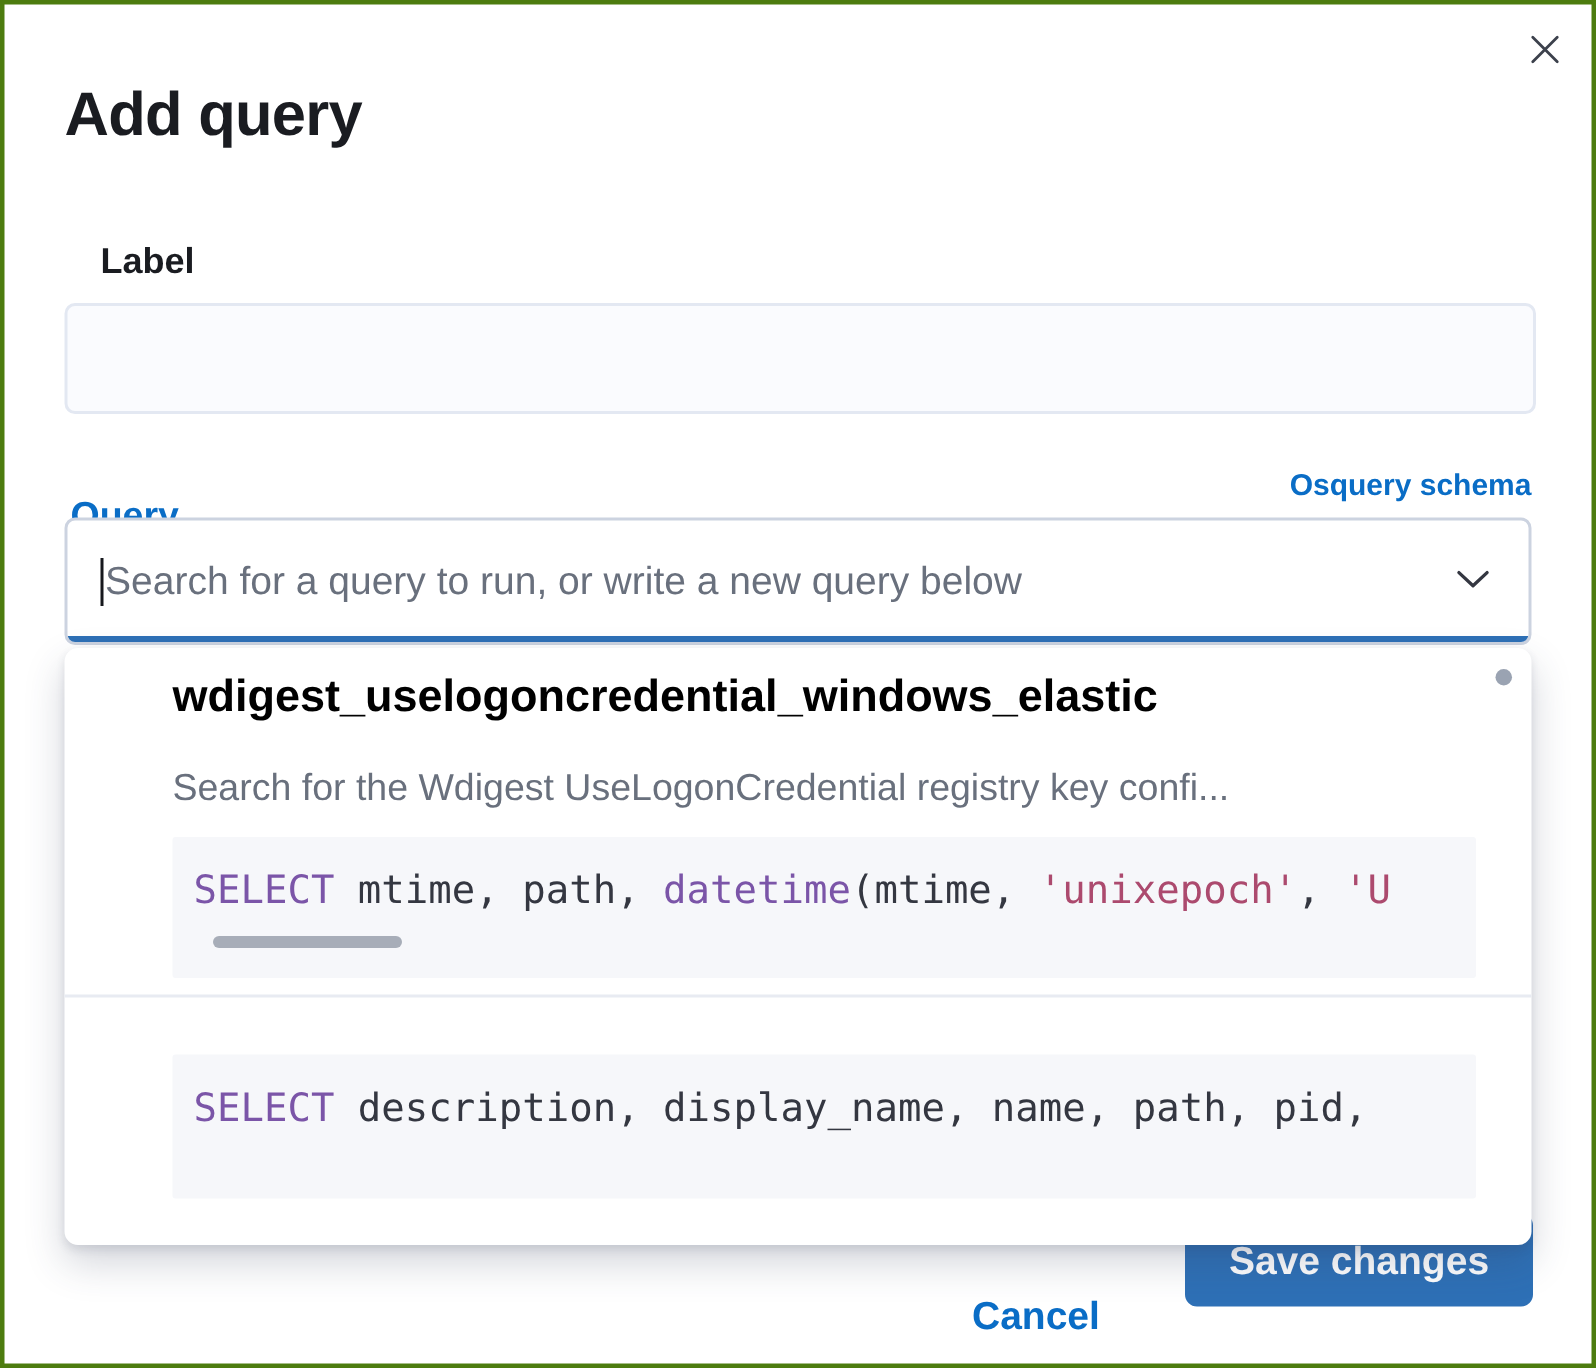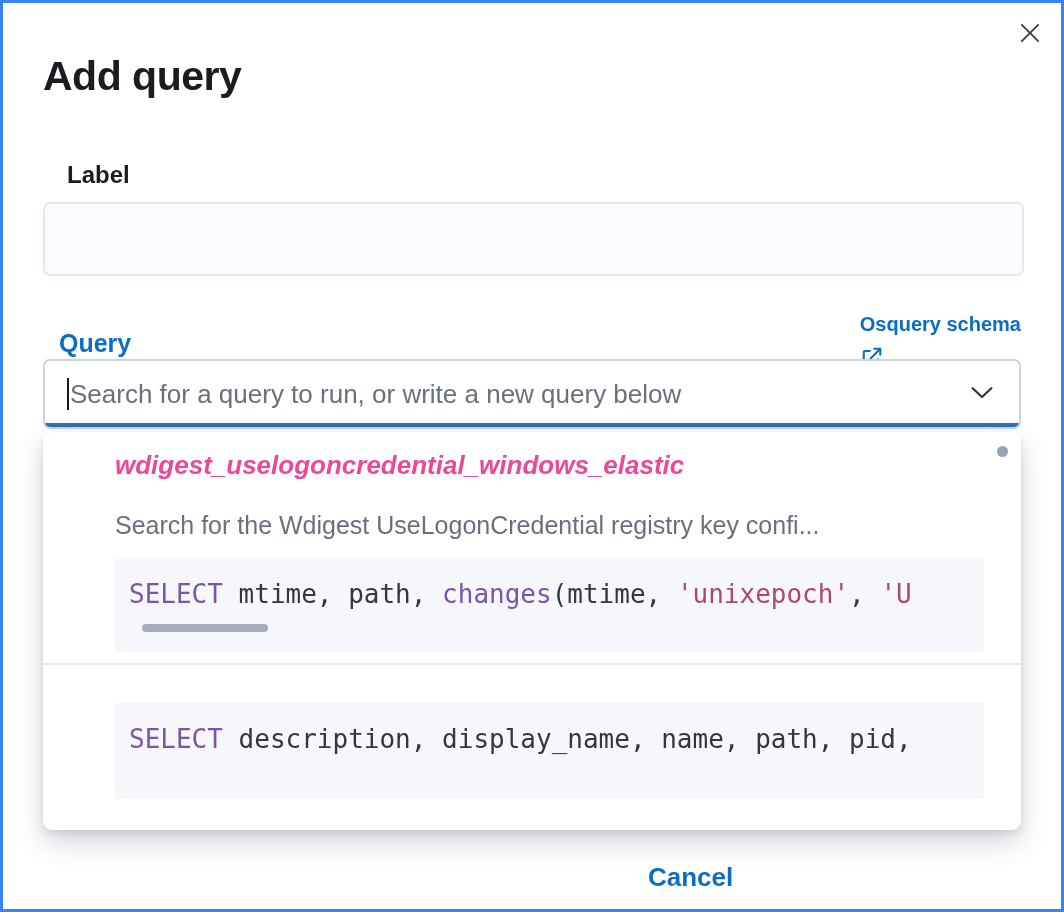--- a/index.html
+++ b/index.html
@@ -6,61 +6,61 @@
     --accent-text:#0a6dc6;
     --accent-fill:#2e70b6;
     --keyword:#7b55a8;
     --string:#ac4a6e;
     --code-plain:#343741;
   }
   *{box-sizing:border-box;margin:0;padding:0;}
   body{font-family:"Liberation Sans",sans-serif;background:#fff;}
   .screen{
     position:relative;width:1064px;height:912px;
-    border:3px solid #3b82f6;background:#fff;overflow:hidden;
+    border:3px solid #4d7c0f;background:#fff;overflow:hidden;
   }
   
   .close-btn{position:absolute;top:14px;right:14px;width:34px;height:34px;
     display:flex;align-items:center;justify-content:center;cursor:pointer;background:none;border:none;}
   
   .modal-title{position:absolute;left:40px;top:50px;font-size:41px;font-weight:bold;
     color:#1a1c21;letter-spacing:-0.5px;}
   
   .field-label{position:absolute;left:40px;top:158px;font-size:24px;font-weight:bold;color:#1a1c21;margin-left:24px;}
   .label-input{position:absolute;left:40px;right:40px;top:199px;height:74px;
     background:#fafbfe;border:2px solid #e3e8f2;border-radius:7px;
     font-size:24px;color:#343741;padding:0 20px;outline:none;width:981px;}
   
-  .query-row{position:absolute;left:56px;right:40px;top:310px;display:flex;
+  .query-row{position:absolute;left:44px;right:40px;top:310px;display:flex;
     justify-content:space-between;align-items:center;}
   .query-label{font-size:25px;font-weight:bold;color:var(--accent-text);}
   .schema-link{display:flex;align-items:flex-start;gap:9px;font-size:20px;font-weight:bold;
     color:var(--accent-text);text-decoration:none;cursor:pointer;flex-direction:column;}
   
-  .combo{position:absolute;left:40px;right:40px;top:356px;height:70px;background:#fff;
+  .combo{position:absolute;left:40px;right:40px;top:342px;height:85px;background:#fff;
     border:2px solid #ccd3e0;border-radius:7px;display:flex;align-items:center;
     padding:0 22px;cursor:text;overflow:hidden;}
   .combo-underline{position:absolute;left:0;right:0;bottom:0;height:4px;background:var(--accent-fill);}
   .caret{display:inline-block;width:2px;height:32px;background:#16181d;margin-right:1px;}
   .combo-placeholder{font-size:26px;color:#69707d;white-space:nowrap;}
   .combo-arrow{position:absolute;right:22px;top:50%;transform:translateY(-50%);}
   
   .cancel-link{position:absolute;left:645px;top:815px;font-size:26px;font-weight:bold;
     color:var(--accent-text);background:none;border:none;cursor:pointer;z-index:1;margin-top:44px;}
   .save-btn{position:absolute;left:787px;right:39px;top:806px;height:62px;
     background:var(--accent-fill);border:none;border-radius:8px;color:#fff;
     font-size:26px;font-weight:bold;cursor:pointer;z-index:1;font-family:"Liberation Sans",sans-serif;}
   
   .dropdown{position:absolute;left:40px;right:40px;top:429px;height:398px;background:#fff;
     border-radius:9px;z-index:20;overflow:hidden;
     box-shadow:0 12px 26px rgba(54,66,89,.22),0 3px 6px rgba(54,66,89,.12);}
   .scroll-dot{position:absolute;top:14px;right:13px;width:11px;height:11px;border-radius:50%;
     background:#9aa3b2;cursor:pointer;}
   .option{padding:18px 37px 0 72px;cursor:pointer;}
-  .option-title{font-size:26px;font-weight:bold;color:#ec4899;line-height:30px;font-style:italic;}
+  .option-title{font-size:30px;font-weight:bold;color:#000000;line-height:30px;}
   .option-desc{font-size:25px;color:#69707d;line-height:30px;margin-top:30px;}
   .code-block{margin-top:18px;background:#f6f7fa;border-radius:2px;
     padding:20px 16px 20px 14px;overflow:hidden;}
   .code-line{font-family:"DejaVu Sans Mono","Liberation Mono",monospace;font-size:26px;
     line-height:32px;white-space:nowrap;color:var(--code-plain);}
   .tok-keyword{color:var(--keyword);}
   .tok-string{color:var(--string);}
   .tok-plain{color:var(--code-plain);}
   .hscroll{margin-top:14px;height:8px;}
   .hscroll .thumb{width:126px;height:8px;border-radius:4px;background:#a7adb8;margin-left:13px;cursor:pointer;}
@@ -105,29 +105,30 @@
     <span class="combo-placeholder">Search for a query to run, or write a new query below</span>
     <span class="combo-arrow">
       <svg width="30" height="30" viewBox="0 0 24 24" fill="none">
         <path d="M4.5 9 L12 16 L19.5 9" stroke="#343741" stroke-width="1.8" stroke-linecap="round" stroke-linejoin="round"></path>
       </svg>
     </span>
     <span class="combo-underline"></span>
   </div>
 
   <button class="cancel-link">Cancel</button>
+  <button class="save-btn">Save changes</button>
 
   <div class="dropdown">
     <span class="scroll-dot"></span>
 
     <div class="option">
       <div class="option-title">wdigest_uselogoncredential_windows_elastic</div>
       <div class="option-desc">Search for the Wdigest UseLogonCredential registry key confi...</div>
       <div class="code-block">
-        <div class="code-line"><span class="tok-keyword">SELECT</span><span class="tok-plain"> mtime, path, </span><span class="tok-keyword">changes</span><span class="tok-plain">(mtime, </span><span class="tok-string">'unixepoch'</span><span class="tok-plain">, </span><span class="tok-string">'U</span></div>
+        <div class="code-line"><span class="tok-keyword">SELECT</span><span class="tok-plain"> mtime, path, </span><span class="tok-keyword">datetime</span><span class="tok-plain">(mtime, </span><span class="tok-string">'unixepoch'</span><span class="tok-plain">, </span><span class="tok-string">'U</span></div>
         <div class="hscroll">
           <div class="thumb"></div>
         </div>
       </div>
     </div>
 
     <div class="divider"></div>
 
     <div class="option second">
       <div class="code-block">

